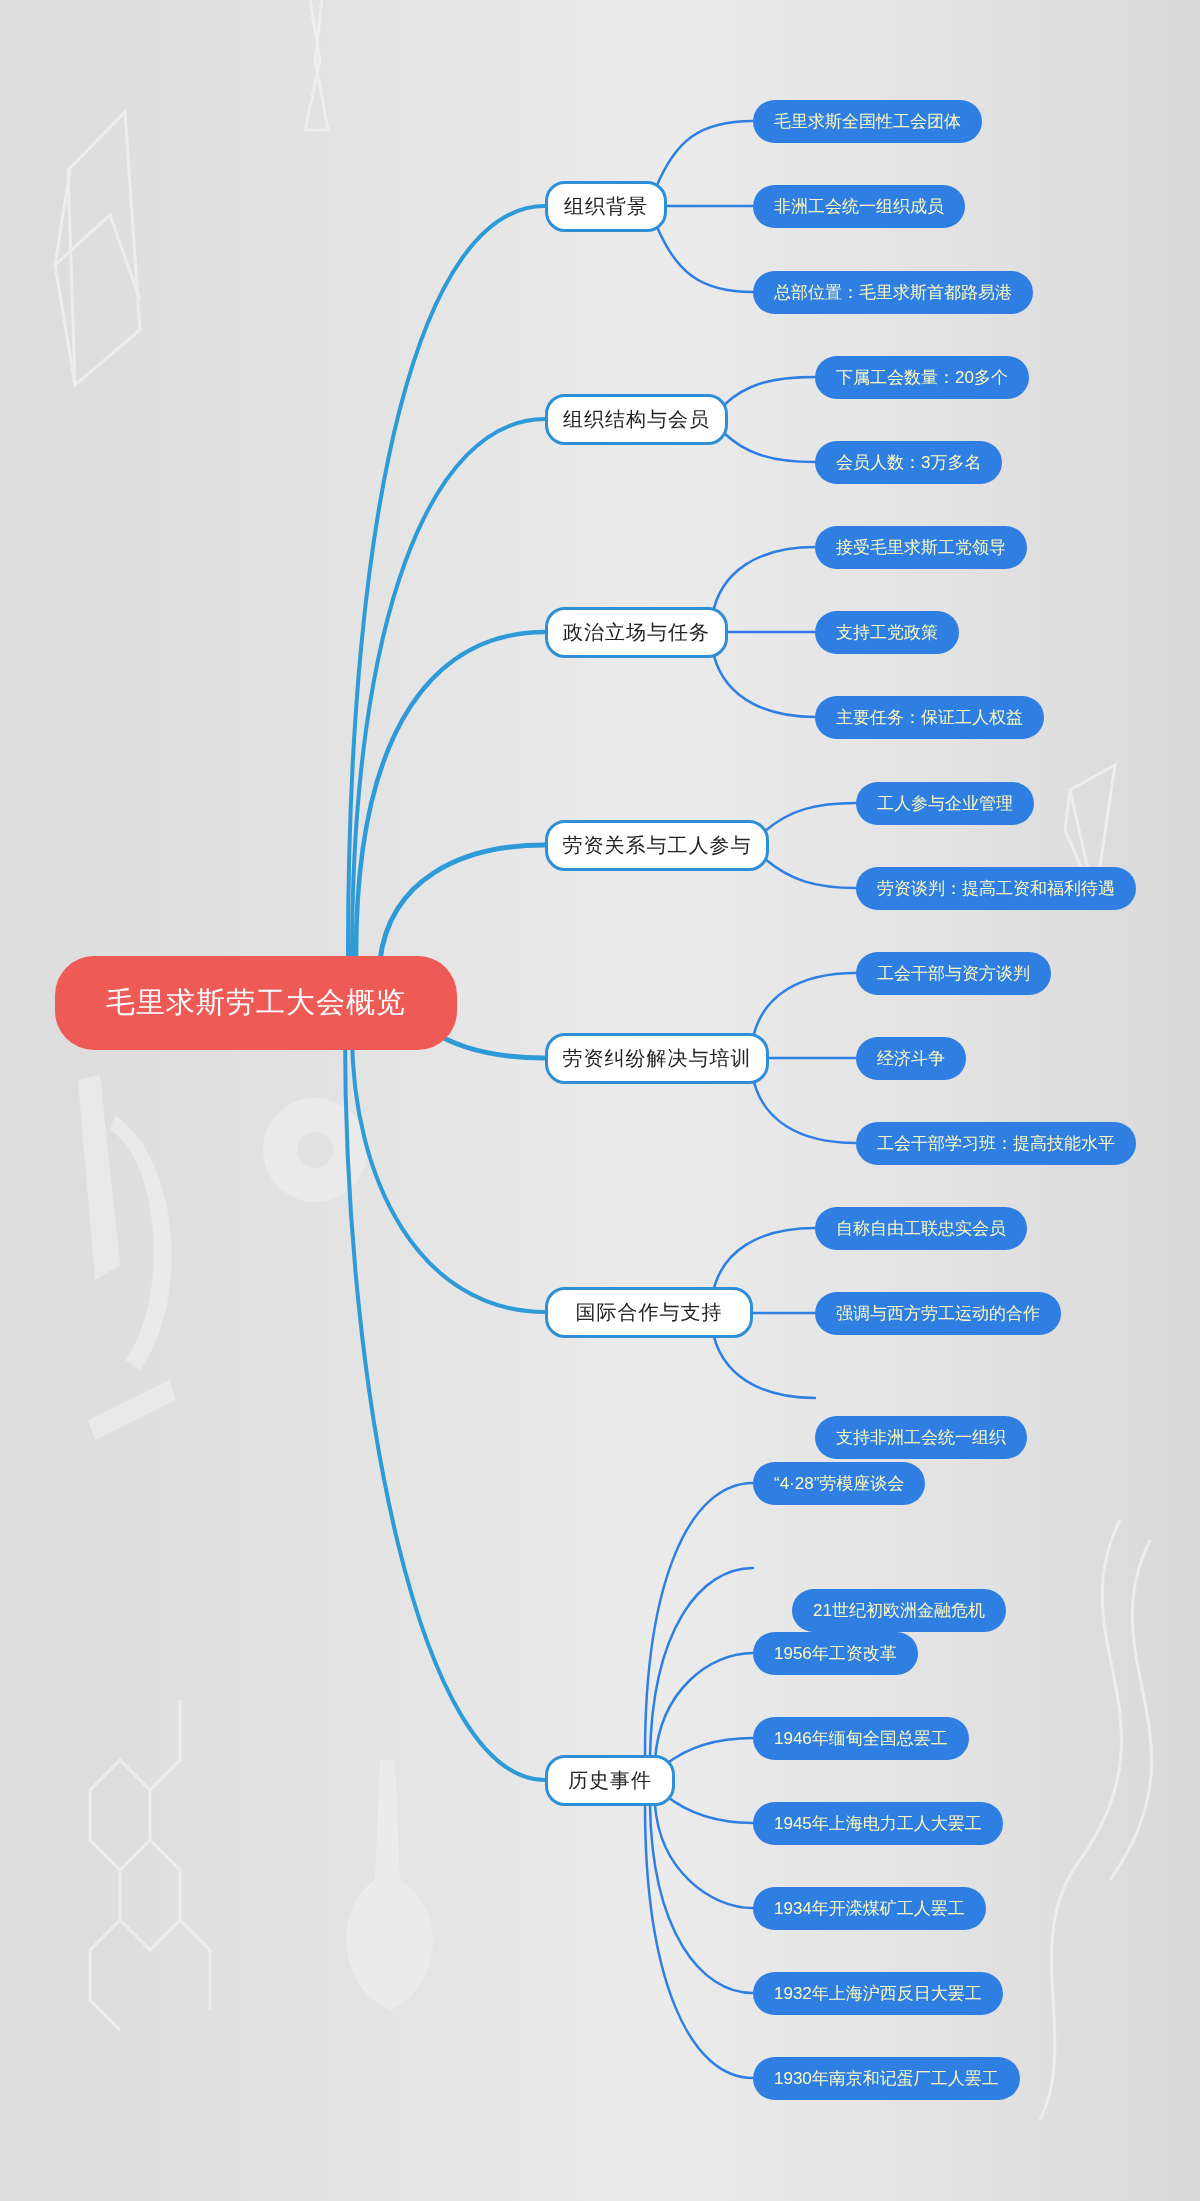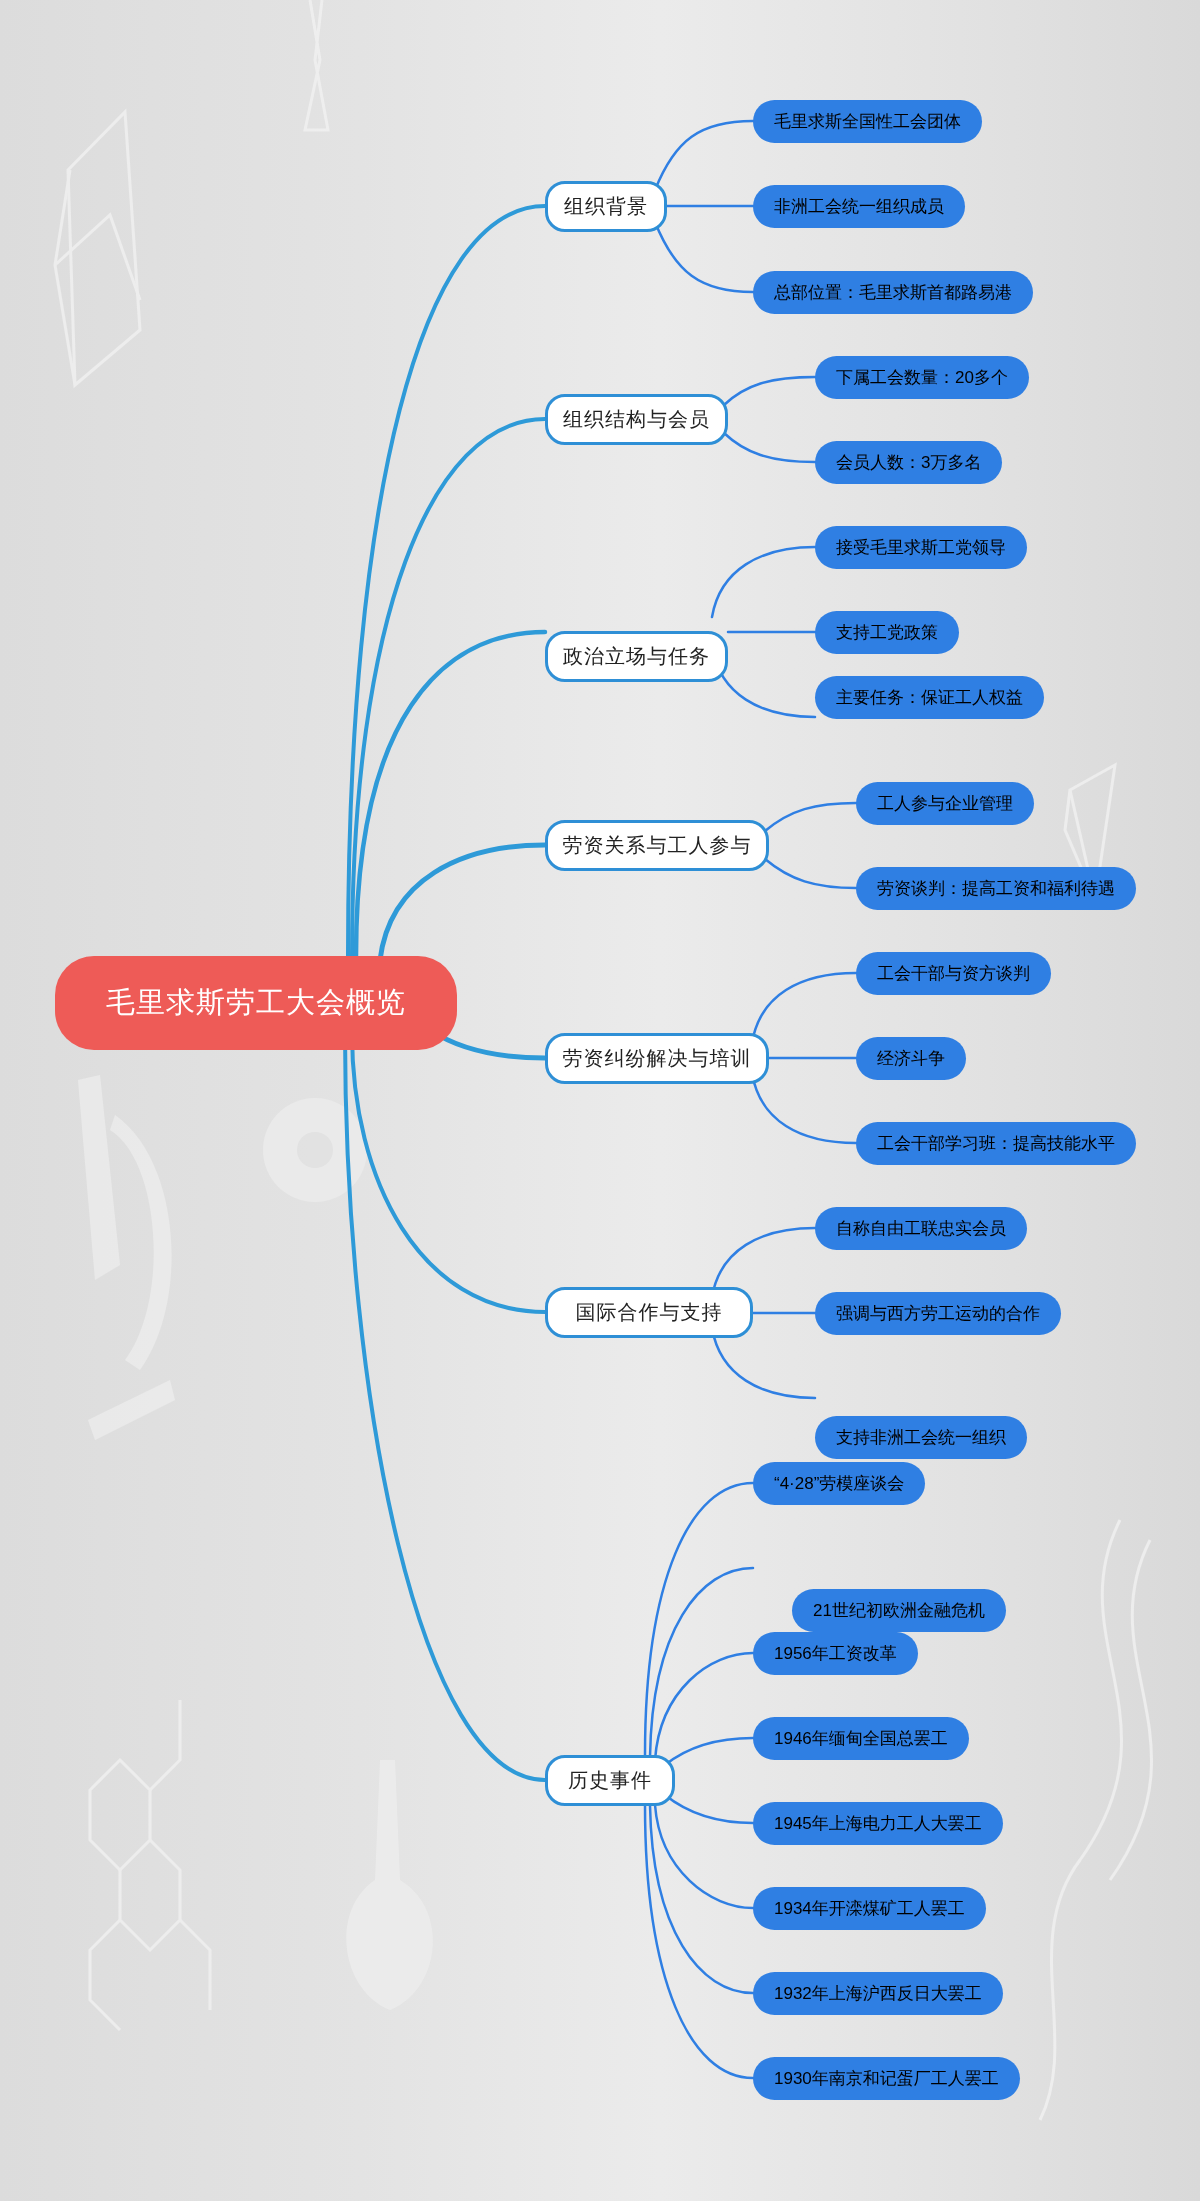--- a/index.html
+++ b/index.html
@@ -16,21 +16,21 @@
     box-sizing: border-box; letter-spacing: 1px;
   }
   .topic {
     position: absolute; left: 545px; height: 51px; box-sizing: border-box;
     background: #fff; border: 3px solid #2e8fd6; border-radius: 20px;
     color: #222; font-size: 20px; display: flex; align-items: center; justify-content: center;
     padding: 0 18px; white-space: nowrap; letter-spacing: 1px;
   }
   .pill {
     position: absolute; height: 43px; box-sizing: border-box;
-    background: #2f7fe3; border-radius: 22px; color: #000000;
+    background: #2f7fe3; border-radius: 22px; color: #fef9c3;
     font-size: 17px; display: flex; align-items: center; padding: 0 21px; white-space: nowrap;
     font-family: "Liberation Sans", "DejaVu Sans", sans-serif;
   }
 </style>
 </head>
 <body>
 
 <svg id="bg-deco" viewBox="0 0 1200 2201">
   <g fill="none" stroke="#efefef" stroke-width="3" opacity="0.9">
     <g>
@@ -128,26 +128,26 @@
 <div class="pill" style="left:753px;top:100px;">毛里求斯全国性工会团体</div>
 <div class="pill" style="left:753px;top:185px;">非洲工会统一组织成员</div>
 <div class="pill" style="left:753px;top:271px;">总部位置：毛里求斯首都路易港</div>
 
 <div class="topic" style="top:394px;width:183px;">
   <span>组织结构与会员</span>
 </div>
 <div class="pill" style="left:815px;top:356px;">下属工会数量：20多个</div>
 <div class="pill" style="left:815px;top:441px;">会员人数：3万多名</div>
 
-<div class="topic" style="top:607px;width:183px;margin-top:24px;">
+<div class="topic" style="top:607px;width:183px;">
   <span>政治立场与任务</span>
 </div>
 <div class="pill" style="left:815px;top:526px;">接受毛里求斯工党领导</div>
 <div class="pill" style="left:815px;top:611px;">支持工党政策</div>
-<div class="pill" style="left:815px;top:676px;">主要任务：保证工人权益</div>
+<div class="pill" style="left:815px;top:696px;">主要任务：保证工人权益</div>
 
 <div class="topic" style="top:820px;width:224px;">
   <span>劳资关系与工人参与</span>
 </div>
 <div class="pill" style="left:856px;top:782px;">工人参与企业管理</div>
 <div class="pill" style="left:856px;top:867px;text-align:center;">劳资谈判：提高工资和福利待遇</div>
 
 <div class="topic" style="top:1033px;width:224px;">
   <span>劳资纠纷解决与培训</span>
 </div>

